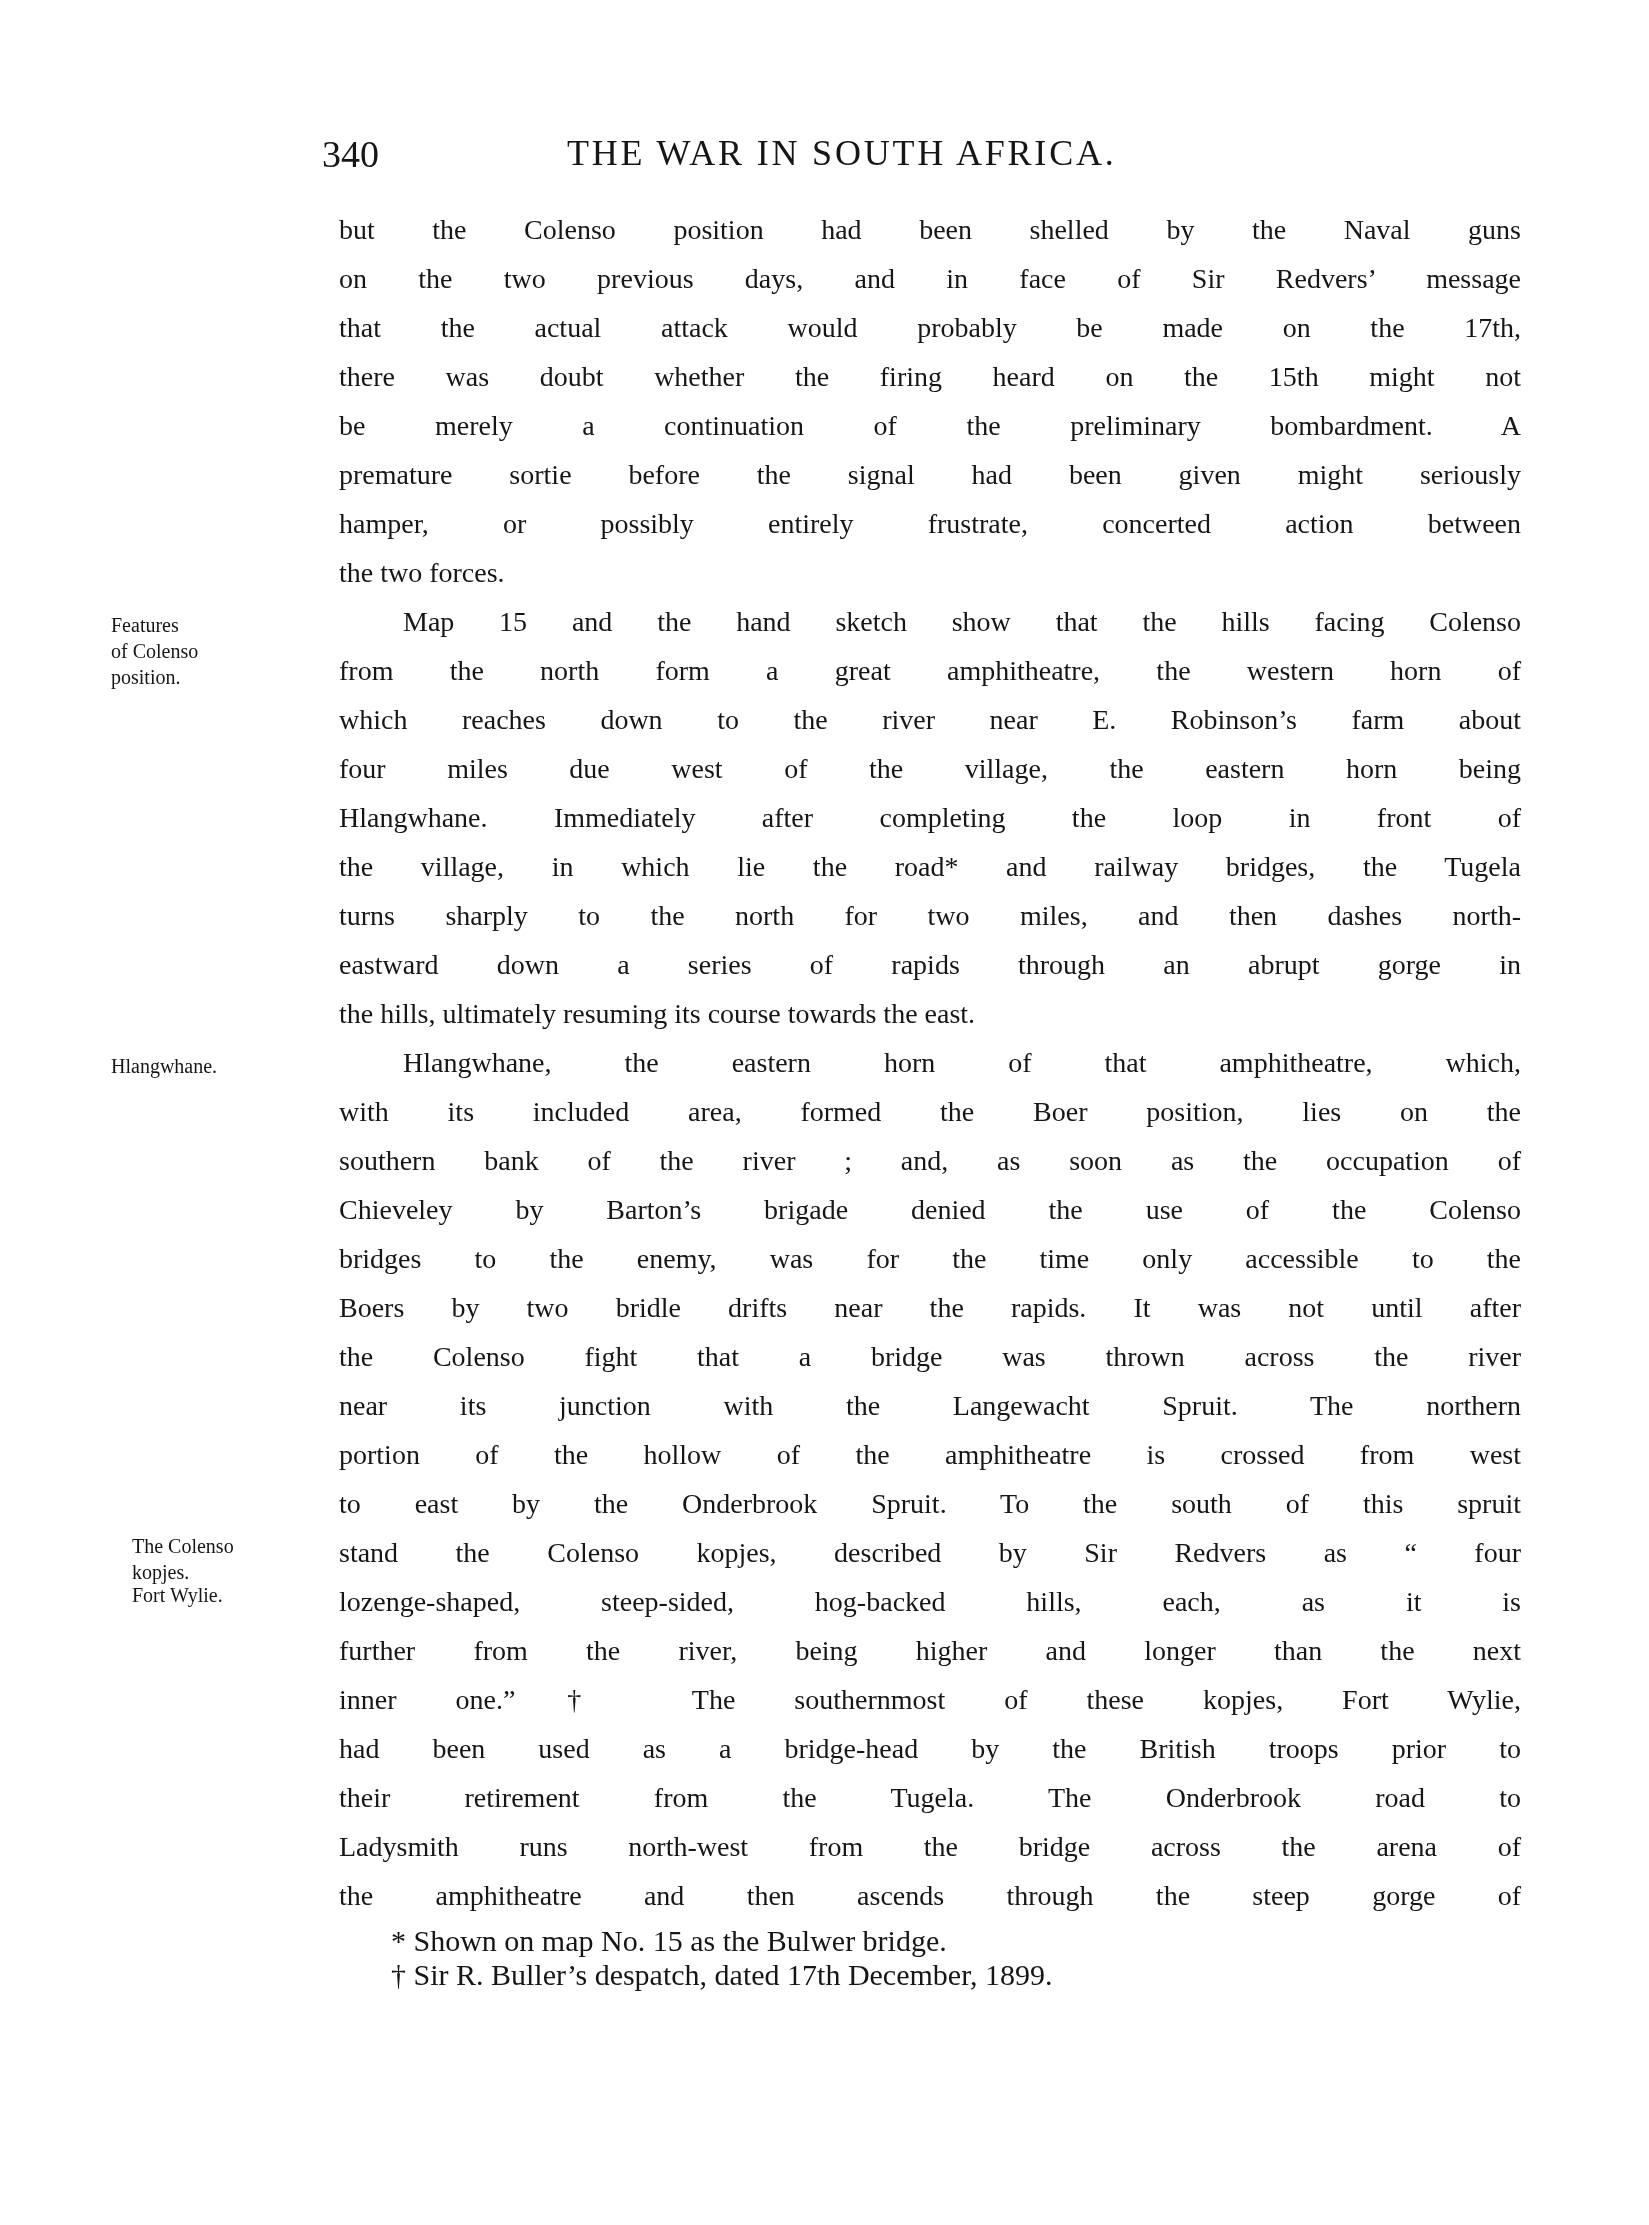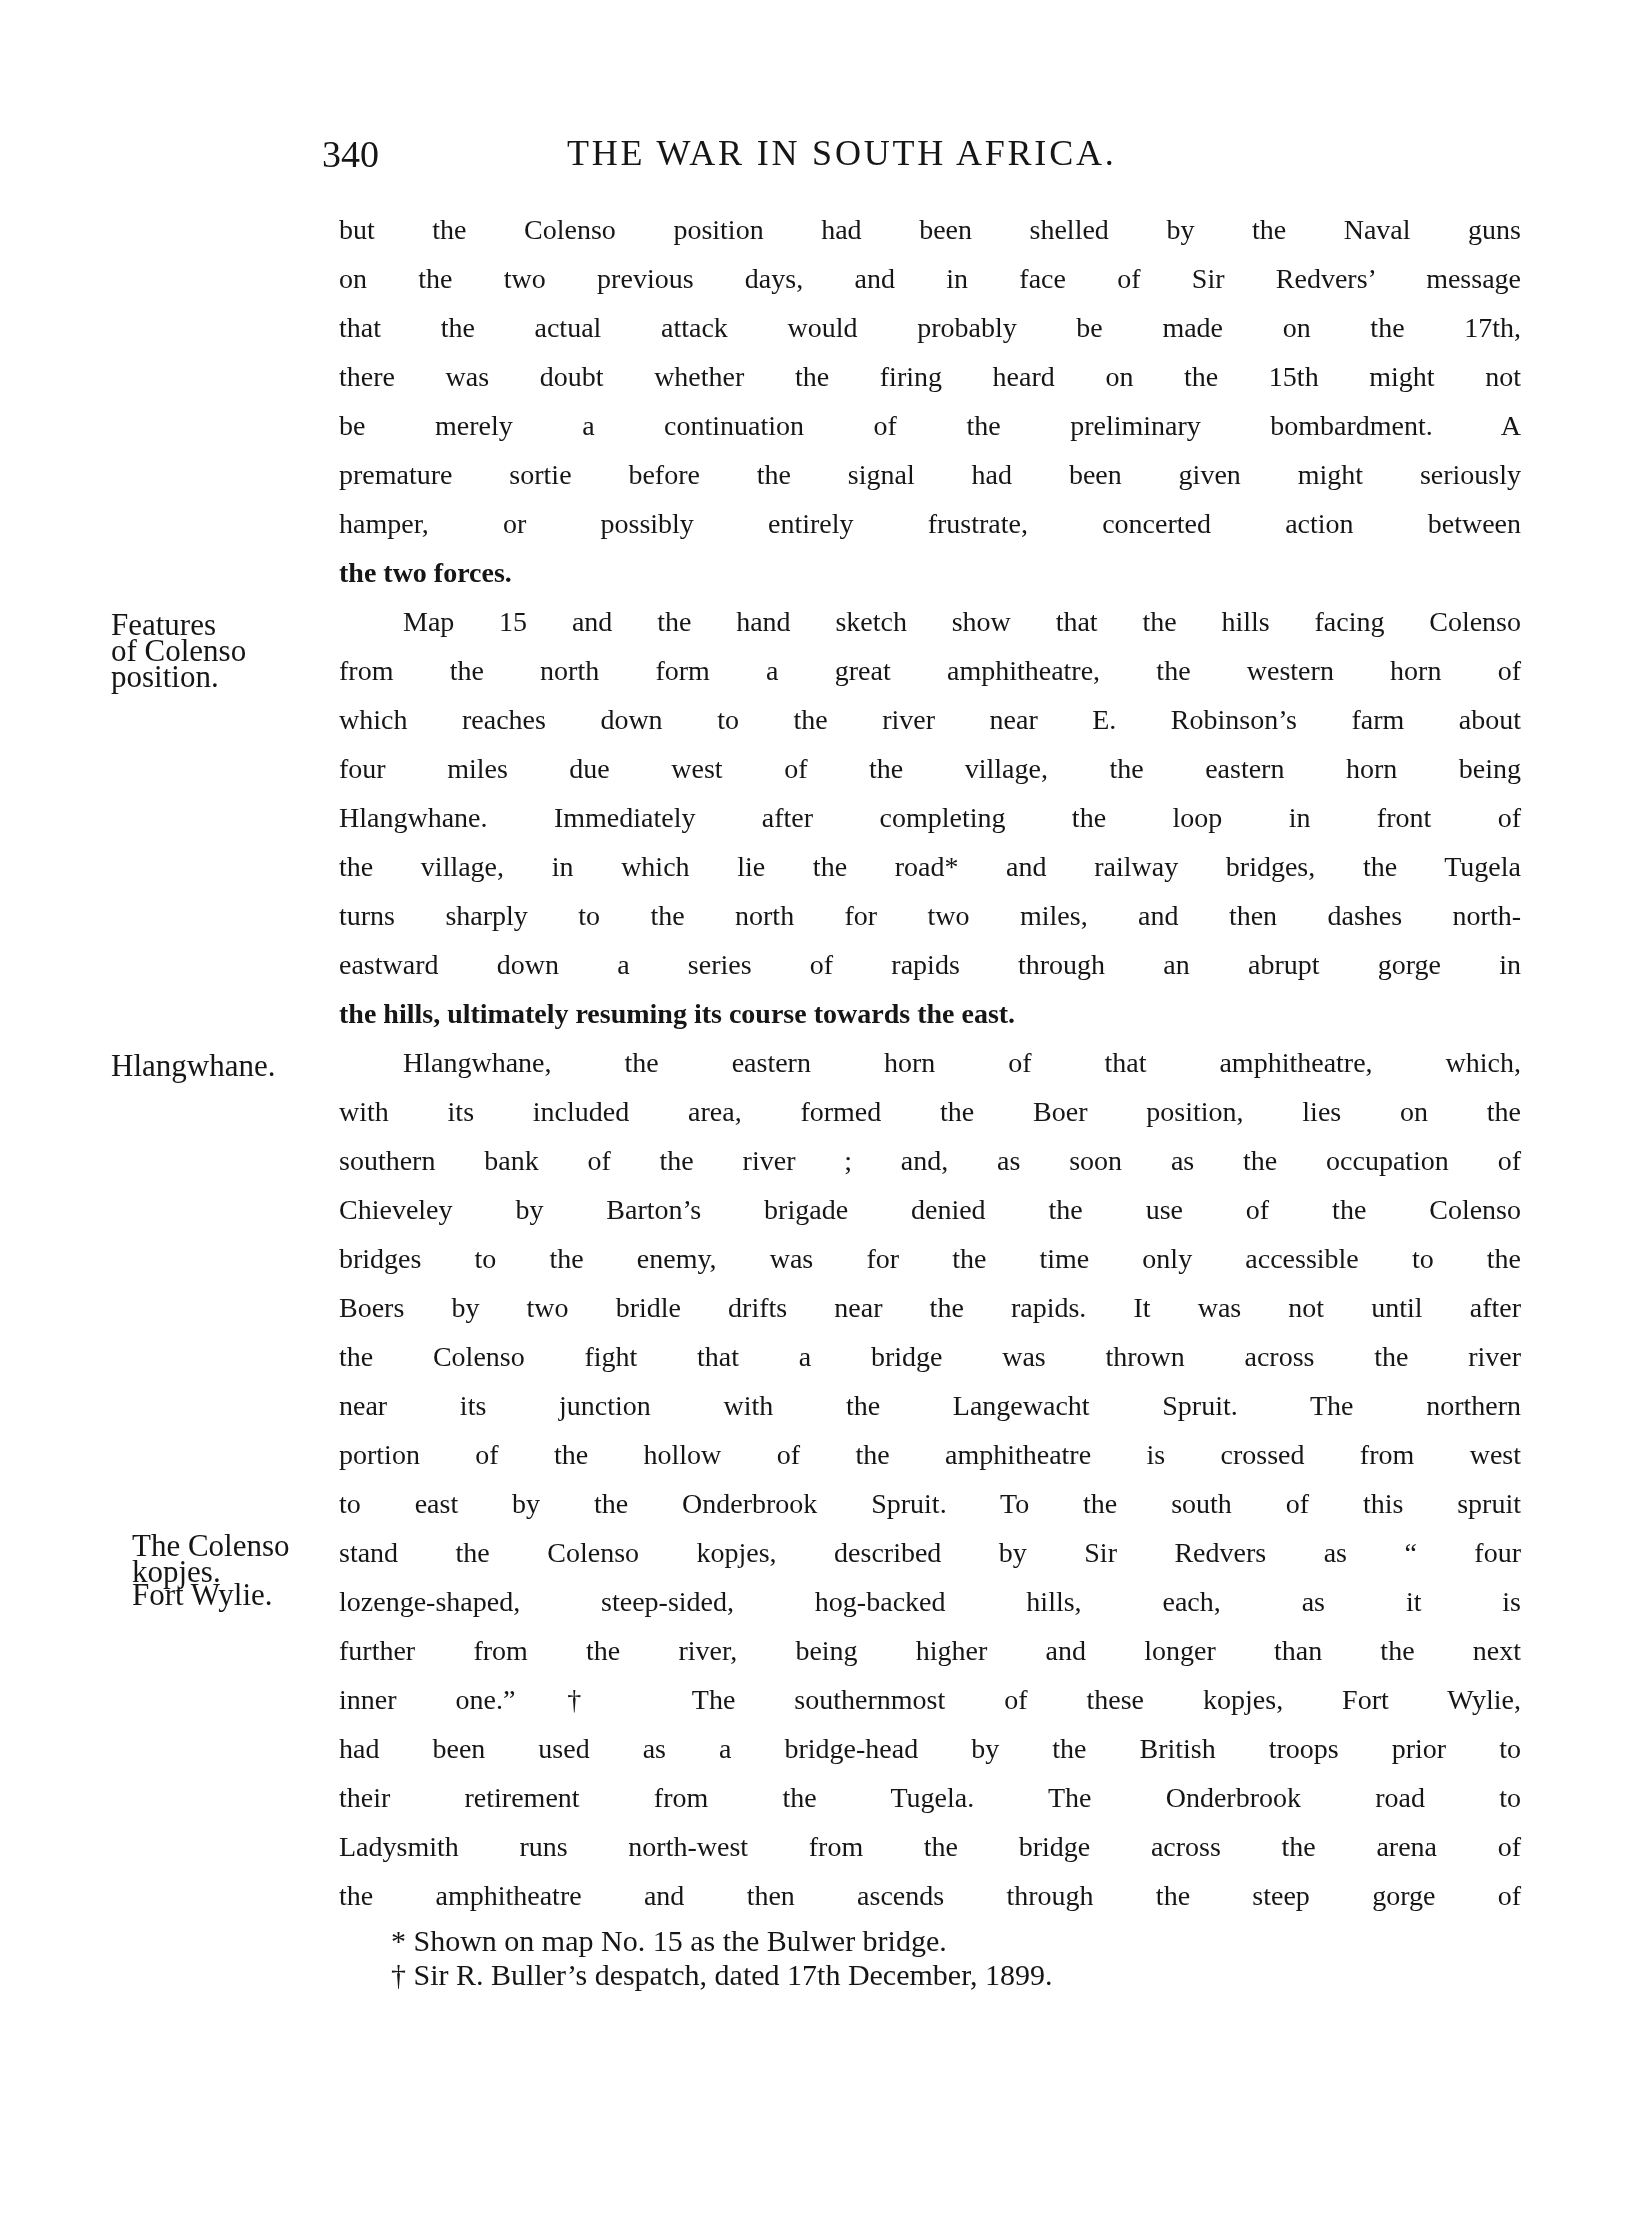--- a/index.html
+++ b/index.html
@@ -3,23 +3,23 @@
 <meta charset="utf-8">
 <style>
   html, body { margin:0; padding:0; background:#ffffff; }
   body { width:1650px; height:2226px; position:relative; overflow:hidden;
          font-family:"Liberation Serif","DejaVu Serif",serif; color:#161616; }
   .header { position:absolute; top:132px; left:322px; width:1196px; height:56px; }
   .page-num { position:absolute; left:0; top:0; font-size:38px; }
   .running-title { position:absolute; left:245px; top:0; font-size:36px; letter-spacing:2.8px; }
   .body-text { position:absolute; left:339px; top:205px; width:1182px; }
   .line { font-size:28px; line-height:49px; height:49px; text-align:justify; text-align-last:justify; white-space:nowrap; overflow:visible; }
-  .line.last { text-align-last:left;font-weight:bold; }
+  .line.last { text-align-last:left; }
   .line.indent { padding-left:64px; }
-  .margin-note { position:absolute; left:111px; font-size:31px; line-height:26px; width:207px; }
+  .margin-note { position:absolute; left:111px; font-size:20px; line-height:26px; width:207px; }
   .footnotes { position:absolute; left:391px; top:1924px; font-size:30px; line-height:34px; }
   .fn { white-space:nowrap; }
 </style>
 </head>
 <body>
 
 <div class="header">
   <span class="page-num">340</span>
   <span class="running-title">THE WAR IN SOUTH AFRICA.</span>
 </div>

